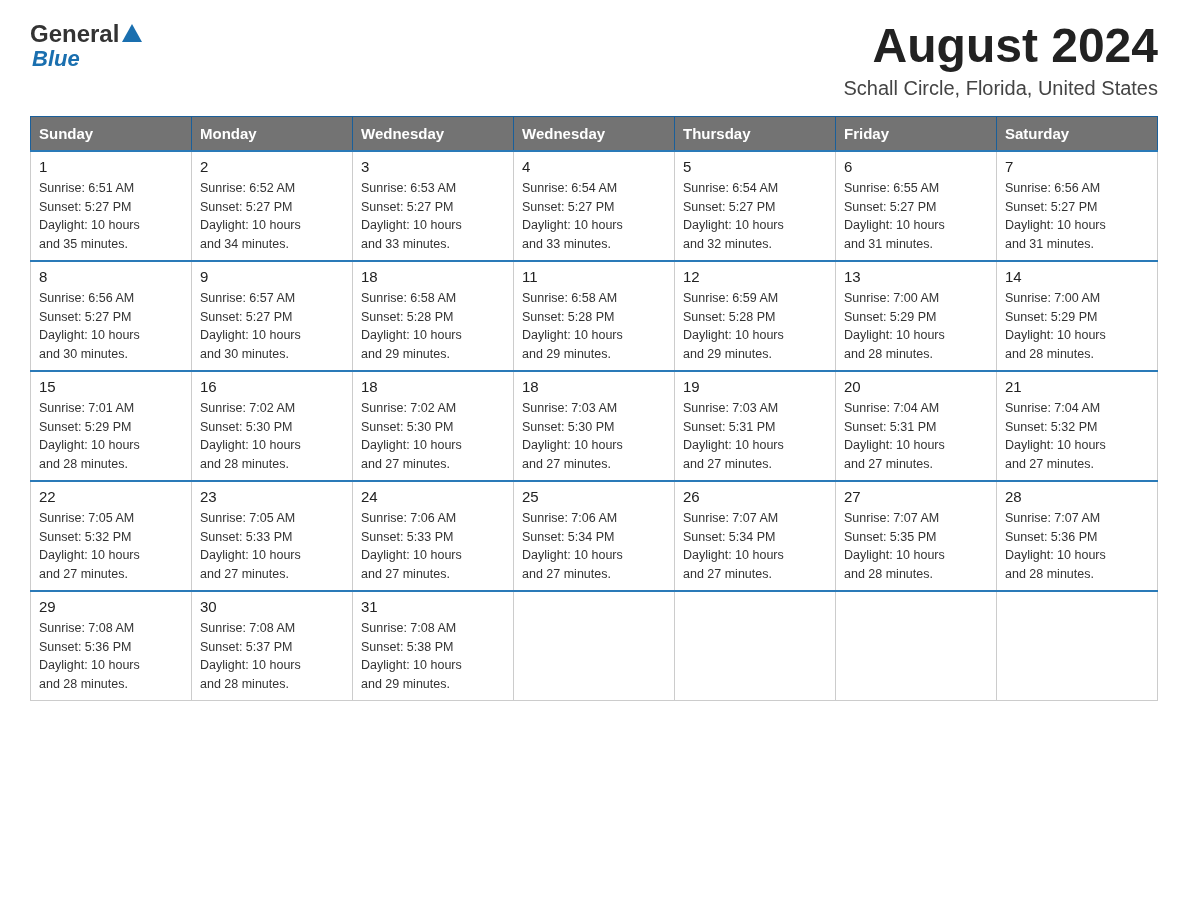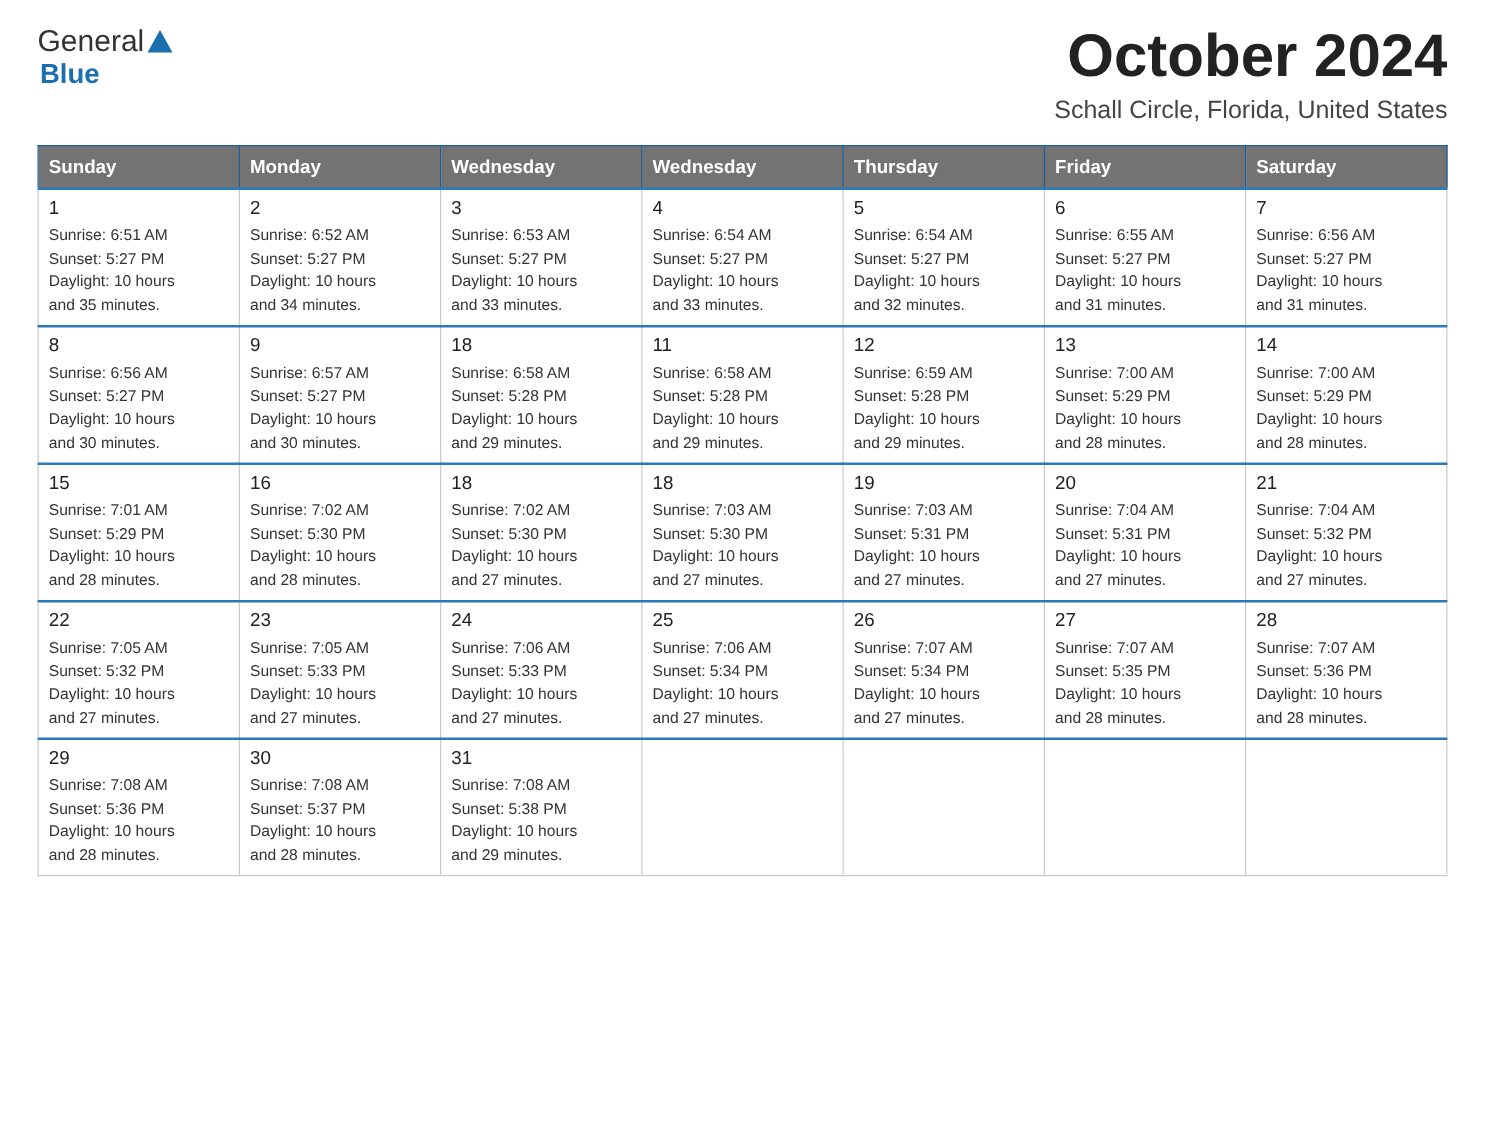--- a/index.html
+++ b/index.html
@@ -88,35 +88,36 @@
       margin-left: 3px;
       vertical-align: middle;
       margin-bottom: 2px;
     }
     .logo-line2 {
       font-size: 22px;
       font-weight: bold;
       color: #1a6faf;
       margin-left: 2px;
       margin-top: -2px;
+      font-style: italic;
     }
   </style>
 </head>
 <body>
 
 <div class="header">
   <div class="logo-wrapper">
     <div class="logo-line1">
-      <span style="font-size:24px;font-weight:normal;color:#333;">General</span>
+      <span style="font-size:24px;font-weight:bold;color:#333;">General</span>
       <span class="logo-triangle"></span>
     </div>
     <div class="logo-line2">Blue</div>
   </div>
   <div class="title-block">
-    <div class="month-title">October 2024</div>
+    <div class="month-title">August 2024</div>
     <div class="location-subtitle">Schall Circle, Florida, United States</div>
   </div>
 </div>
 
 <table>
   <thead>
     <tr>
     <th>Sunday</th>
         <th>Monday</th>
         <th>Wednesday</th>

